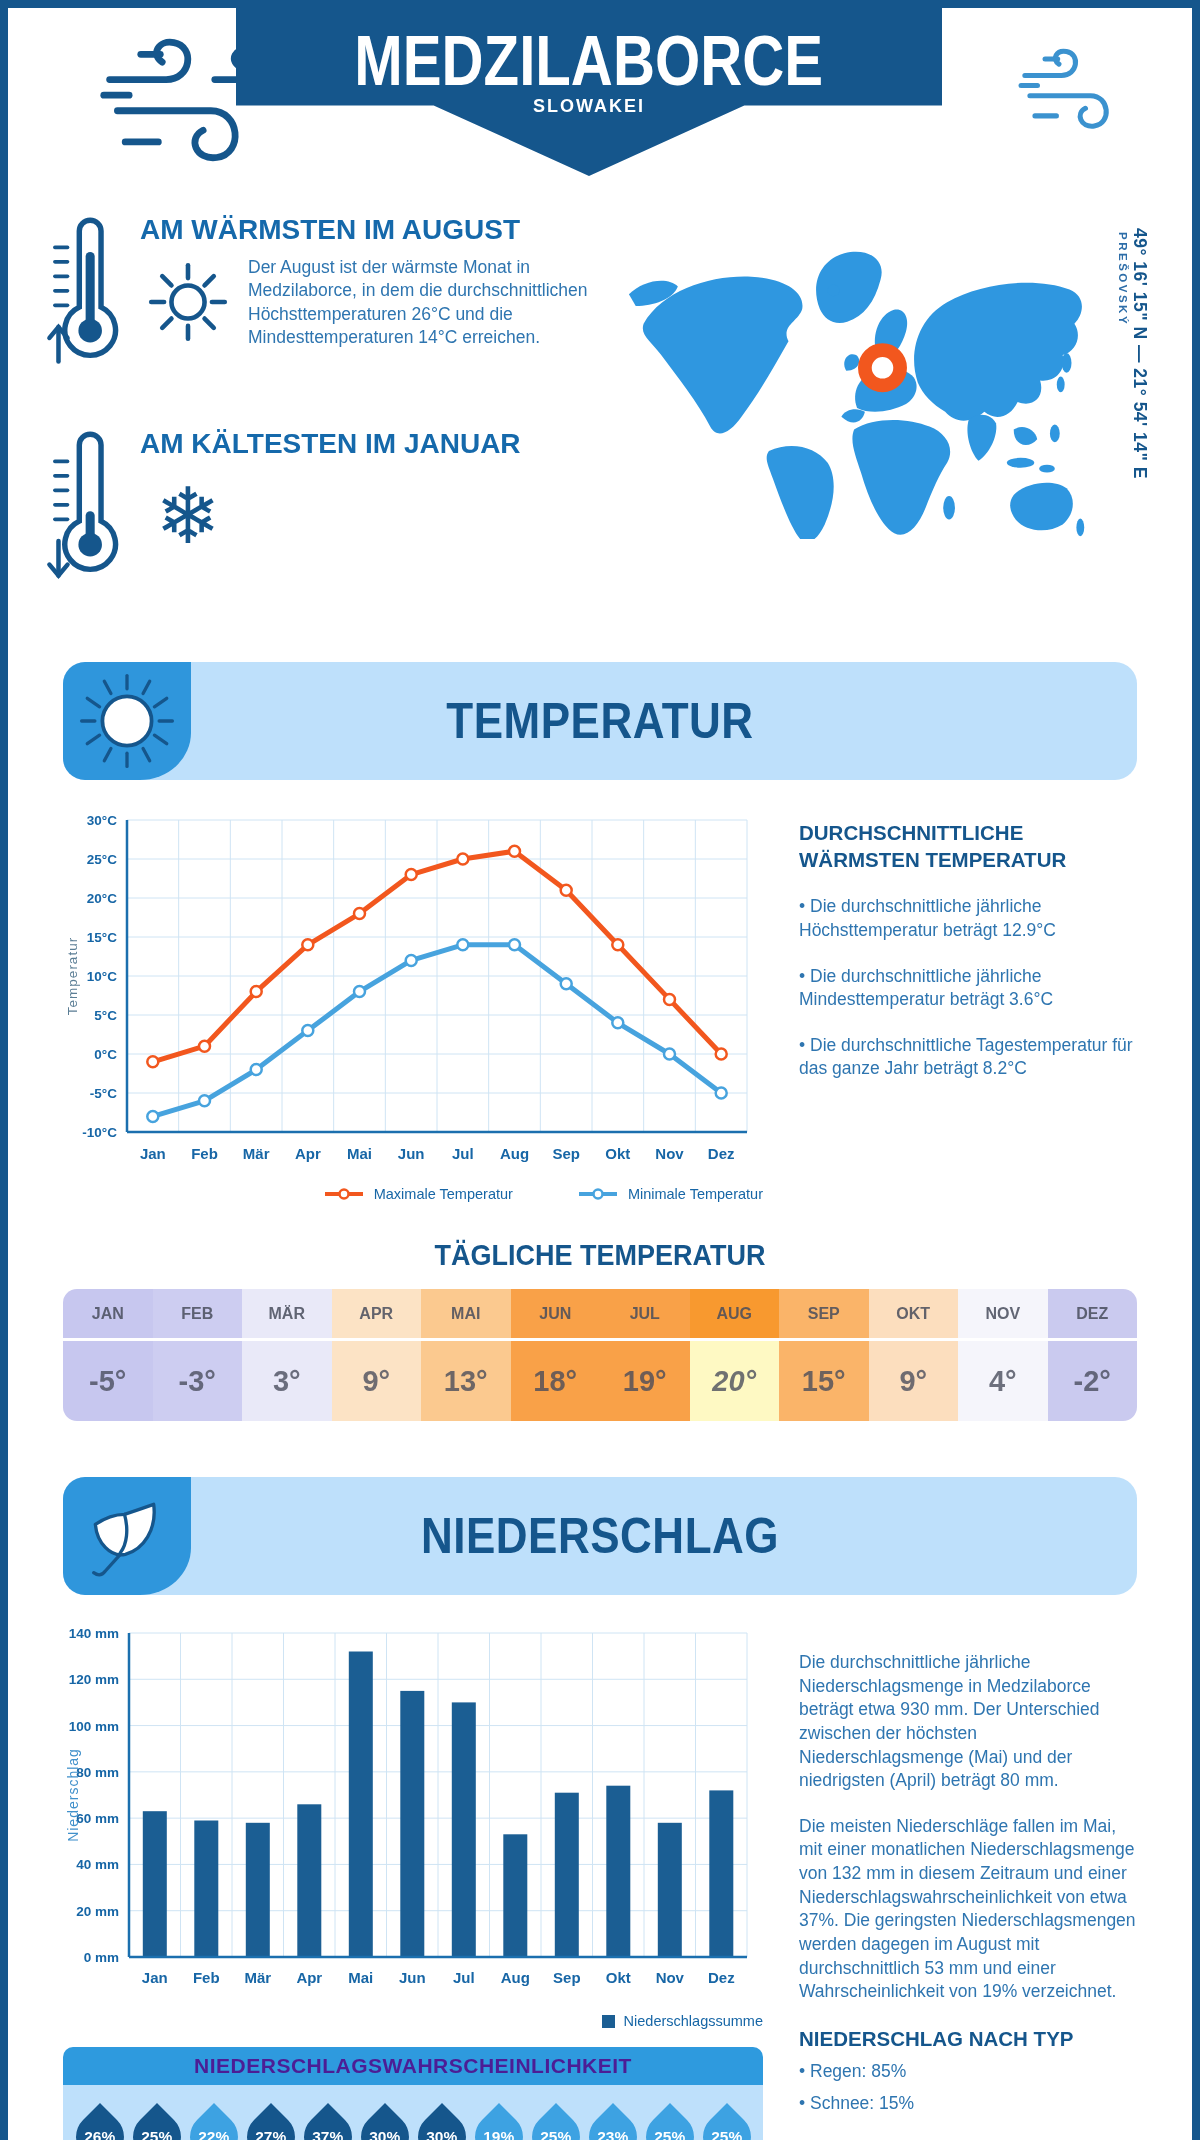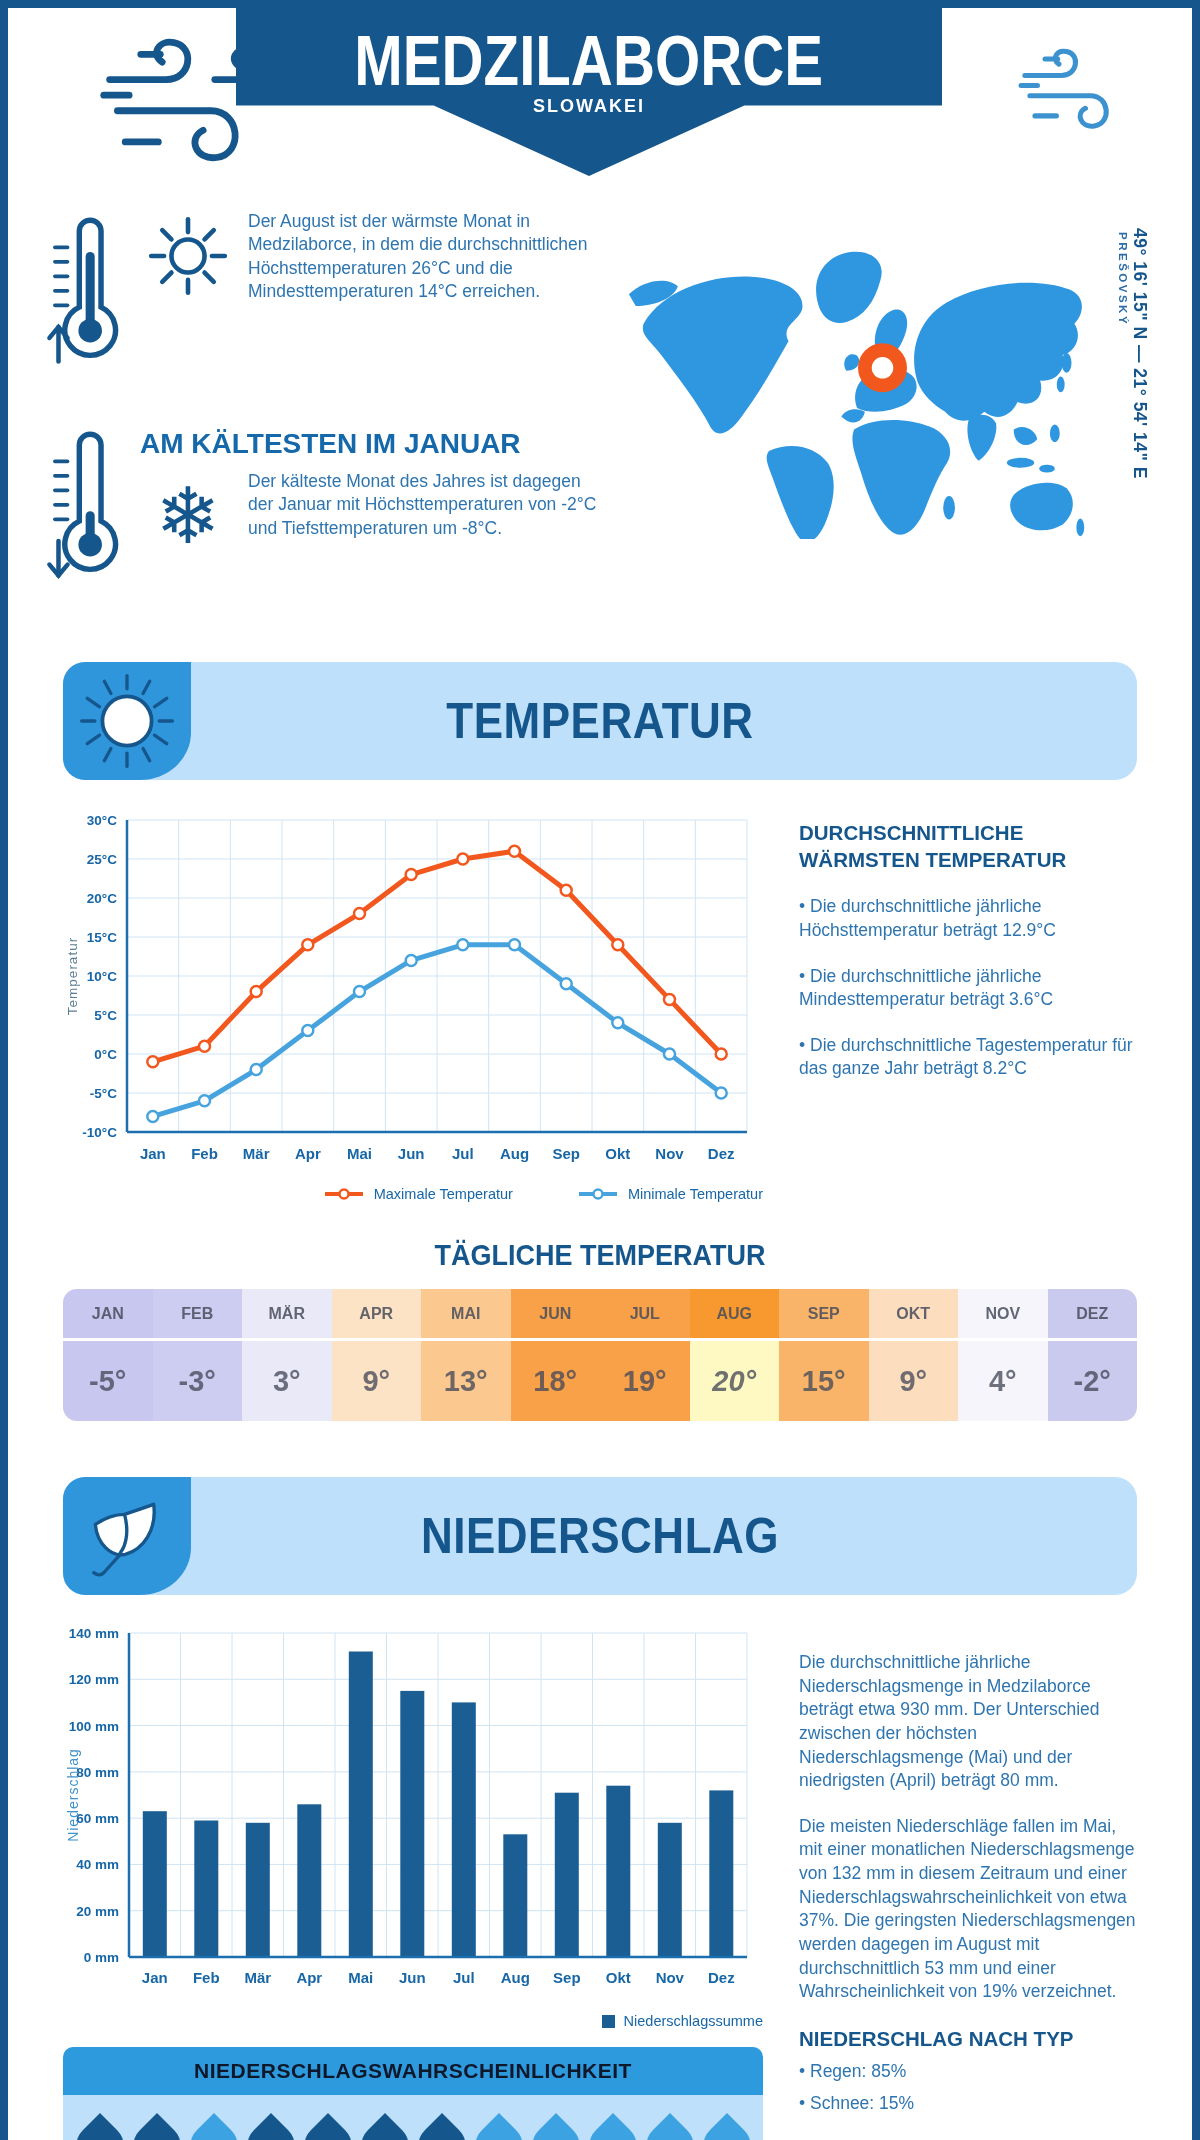--- a/index.html
+++ b/index.html
@@ -63,21 +63,21 @@
   .month-table{ margin:0 55px; border-radius:14px; overflow:hidden; display:grid;
          grid-template-columns:repeat(12,1fr); }
   .mt-head{ height:52px; display:flex; align-items:center; justify-content:center; font-weight:bold;
          font-size:16px; color:rgba(72,76,92,.85); border-bottom:3px solid #fff; }
   .mt-val{ height:80px; display:flex; align-items:center; justify-content:center; font-weight:bold;
          font-size:29px; color:rgba(70,74,90,.78); }
 
   
   .p-left{ flex:0 0 700px; }
   .prob-box{ margin-top:18px; border-radius:10px; overflow:hidden; }
-  .prob-head{ height:48px; background:#2e9ade; color:#0f172a; font-weight:bold; font-size:21px;
+  .prob-head{ height:38px; background:#2e9ade; color:#4c1d95; font-weight:bold; font-size:21px;
          display:flex; align-items:center; justify-content:center; letter-spacing:.5px; }
   .prob-body{ background:#bee0fb; display:flex; justify-content:space-around; padding:18px 8px 12px; }
   .drop-col{ width:54px; text-align:center; }
   .drop{ width:48px; height:48px; margin:10px auto 10px; border-radius:0 50% 50% 50%;
          transform:rotate(45deg); display:flex; align-items:center; justify-content:center; }
   .drop > span{ transform:rotate(-45deg); color:#fff; font-weight:bold; font-size:15.5px; }
 </style>
 </head>
 <body>
 
@@ -121,20 +121,21 @@
             <path d="M39 18 a12 12 0 0 1 24 0 v84 a28 28 0 1 1 -24 0 z" stroke-width="6"></path>
             <line x1="51" y1="46" x2="51" y2="116" stroke-width="10"></line>
             <circle cx="51" cy="128" r="13" fill="#15568c" stroke="none"></circle>
             <g stroke-width="5">
                 <path d="M16 124 V162"></path>
                 <path d="M6 136 L16 124 L26 136"></path>
               </g>
           </svg>
         </div>
         <div class="ext-body">
+          <h2>AM WÄRMSTEN IM AUGUST</h2>
           <div class="ext-row">
             <div class="side-icon">
               <svg width="92" height="92" viewBox="0 0 100 100" fill="none" stroke="#15568c" stroke-width="5" stroke-linecap="round">
                 <circle cx="50" cy="50" r="18"></circle>
                 <path d="M76 50 H90"></path>
                   <path d="M68 68 L78 78"></path>
                   <path d="M50 76 V90"></path>
                   <path d="M32 68 L22 78"></path>
                 <path d="M24 50 H10"></path>
                   <path d="M32 32 L22 22"></path>
@@ -165,21 +166,20 @@
                 <path d="M6 150 L16 162 L26 150"></path>
               </g>
           </svg>
         </div>
         <div class="ext-body">
           <h2>AM KÄLTESTEN IM JANUAR</h2>
           <div class="ext-row">
             <div class="side-icon">
               <div class="snowflake-glyph">❄</div>
             </div>
-            <p>Der kälteste Monat des Jahres ist dagegen der Januar mit Höchsttemperaturen von -2°C und Tiefsttemperaturen um -8°C.</p>
           </div>
         </div>
       </div>
     </div>
 
     <div class="map-wrap">
       <svg viewBox="0 0 480 330">
         <g fill="#2f97e0">
           <path d="M20 110 C40 75 90 60 130 62 C165 64 185 78 182 95 C178 108 160 112 168 128 C150 160 135 185 120 205 C108 222 95 228 88 215 C75 190 55 165 38 142 C28 128 16 122 20 110 Z"></path>
           <path d="M5 80 C20 65 45 62 55 72 C50 85 30 92 12 92 Z"></path>

